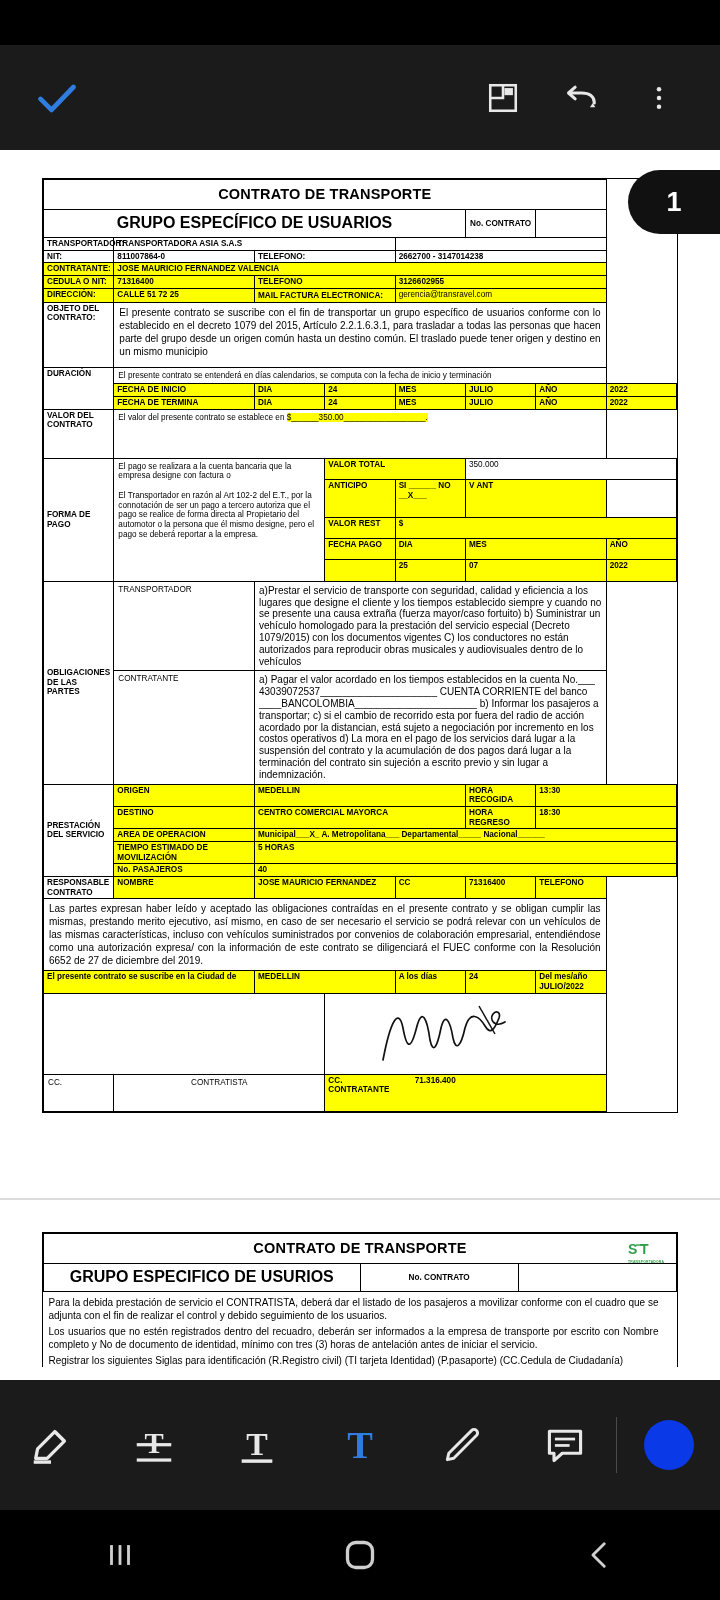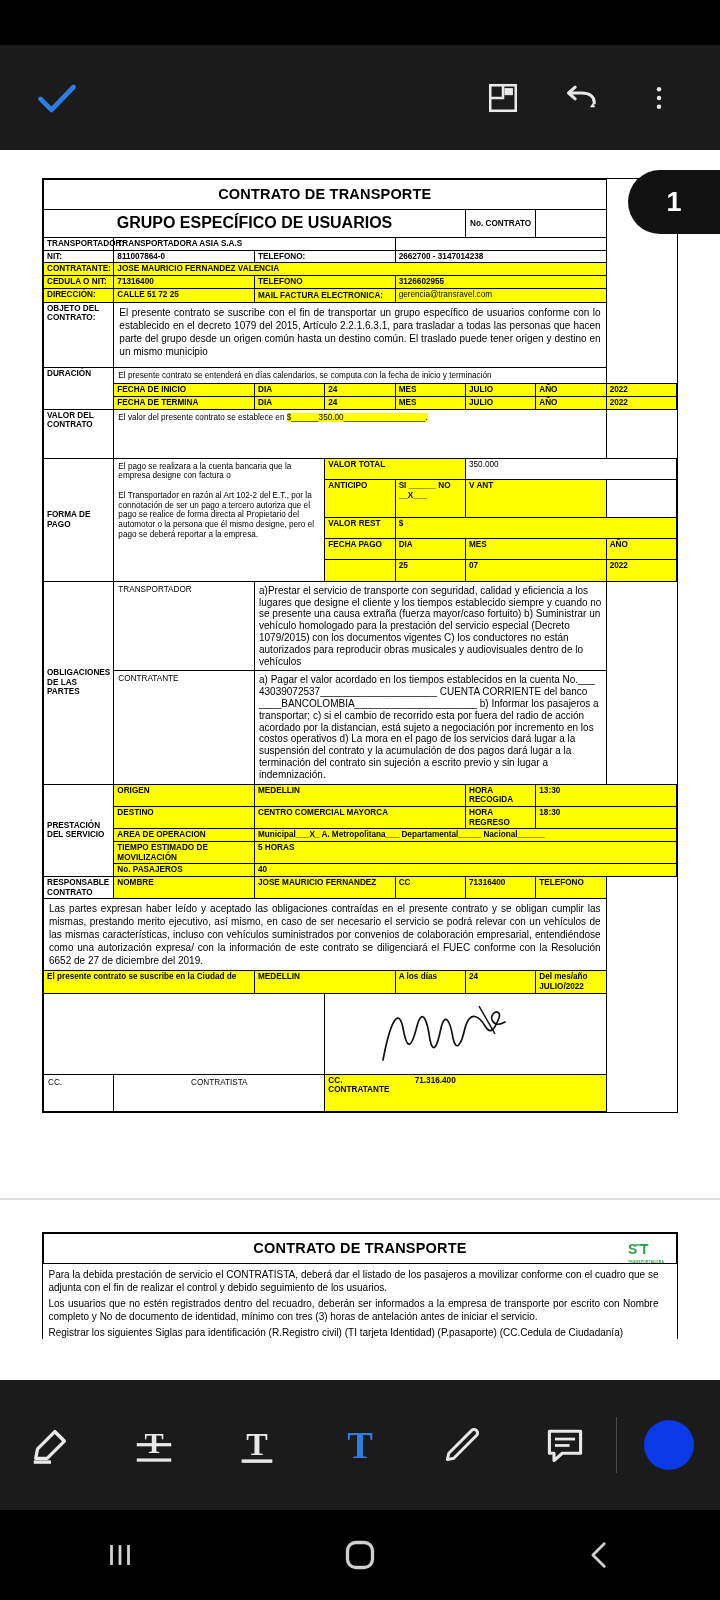--- a/index.html
+++ b/index.html
@@ -284,20 +284,25 @@
               <svg width="40" height="26" viewBox="0 0 40 26">
                 <text x="2" y="14" font-family="Liberation Sans, sans-serif" font-size="14" font-weight="bold" fill="#2e9e4a">S</text>
                 <text x="14" y="14" font-family="Liberation Sans, sans-serif" font-size="14" font-weight="bold" fill="#2e9e4a">T</text>
                 <path d="M10 5 L20 5" stroke="#2e9e4a" stroke-width="1.4"></path>
                 <text x="2" y="23" font-family="Liberation Sans, sans-serif" font-size="3.4" fill="#2e9e4a">TRANSPORTADORA</text>
               </svg>
             </span>
           </td>
         </tr>
         <tr>
+          <td colspan="2" class="subtitle">GRUPO ESPECIFICO DE USURIOS</td>
+          <td class="b c mid" style="width:110px">No. CONTRATO</td>
+          <td style="width:118px"></td>
+        </tr>
+        <tr>
           <td colspan="4" class="nb" style="padding:4px 18px 0 5px">
             <div class="para" style="padding:0">Para la debida prestación de servicio el CONTRATISTA, deberá dar el listado de los pasajeros a movilizar  conforme con el cuadro que se adjunta con el fin de realizar el control y debido seguimiento de los usuarios.</div>
             <div class="para" style="padding:3px 0 0 0">Los usuarios que no estén registrados dentro del recuadro, deberán ser informados a la empresa de transporte por escrito con Nombre completo y No de documento de identidad, mínimo con tres (3) horas de antelación antes de iniciar el servicio.</div>
             <div class="para" style="padding:3px 0 0 0">Registrar los siguientes Siglas para identificación (R.Registro civil) (TI tarjeta Identidad) (P.pasaporte) (CC.Cedula de Ciudadanía)</div>
           </td>
         </tr>
       </tbody>
         </table>
     </div>
 

